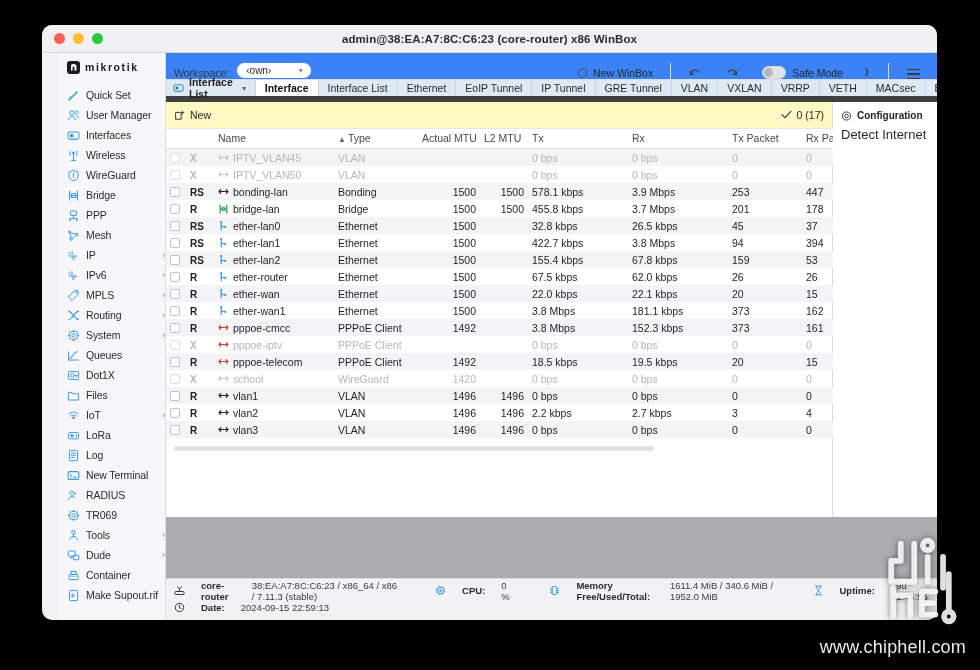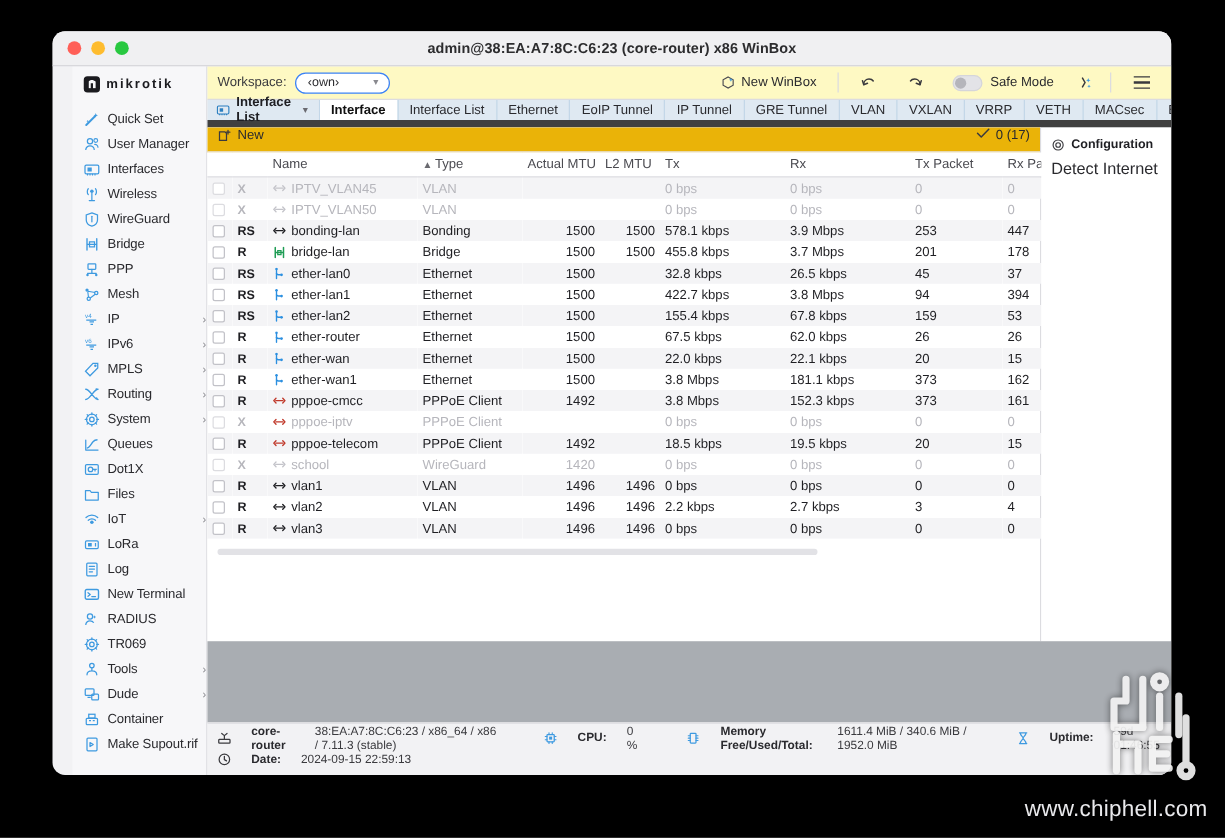--- a/index.html
+++ b/index.html
@@ -86,22 +86,22 @@
   .nav-arrow {
     margin-left: auto; font-size: 9px; color: #8a8a90; line-height: 1;
   }
 
   
   .main { flex: 1 1 auto; display: flex; flex-direction: column; min-width: 0; background:#f2f2f4; }
 
   
   .wsbar {
     height: 27px; flex: 0 0 27px;
-    background: #fef9c3; border-bottom: 1px solid #dcdce0;
-    display: flex; align-items: center; padding: 0 8px; gap: 7px;
+    background: #3b82f6; border-bottom: 1px solid #dcdce0;
+    display: flex; align-items: flex-end; padding: 0 8px; gap: 7px;
   }
   .ws-label { font-size: 10.5px; color: #3a3a3e; }
   .ws-select {
     display: flex; align-items: center; gap: 26px;
     background: #fff; border: 1px solid #3b82f6; border-radius: 11px;
     padding: 2px 7px 2px 9px; font-size: 10px; color:#2a2a2e;
   }
   .ws-caret { font-size: 7px; color:#89898f; }
   .ws-spacer { flex: 1 1 auto; }
   .tb-item { display:flex; align-items:center; gap:5px; font-size:10.5px; color:#2a2a2e; padding: 0 8px;}
@@ -136,22 +136,22 @@
   .tab.active { background: #fff; font-weight: bold; color:#111; }
 
   
   .content { flex: 1 1 auto; display: flex; min-height: 0; }
   .tablepane {
     flex: 1 1 auto; min-width:0; background:#fff;
     display:flex; flex-direction:column;
     border-right: 1px solid #dcdce0;
   }
   .listtools {
-    height: 20px; flex: 0 0 20px; display:flex; align-items:flex-start;
-    padding: 0 8px; border-bottom: 1px solid #e6e6ea; background:#eab308;
+    height: 20px; flex: 0 0 20px; display:flex; align-items:center;
+    padding: 13px 8px; border-bottom: 1px solid #e6e6ea; background:#fef9c3;
     font-size: 10.5px; color:#2a2a2e; gap: 6px;
   }
   .newbtn { display:flex; align-items:center; gap:5px; }
   .count { margin-left:auto; display:flex; align-items:center; gap:5px; color:#2a2a2e; }
 
   table.iftable { width:100%; border-collapse: collapse; table-layout: fixed; }
   table.iftable th {
     font-size: 10.5px; font-weight: normal; color:#4a4a50;
     text-align: left; padding: 3px 4px 4px 4px;
     border-bottom: 1px solid #e2e2e6; background:#fff;

